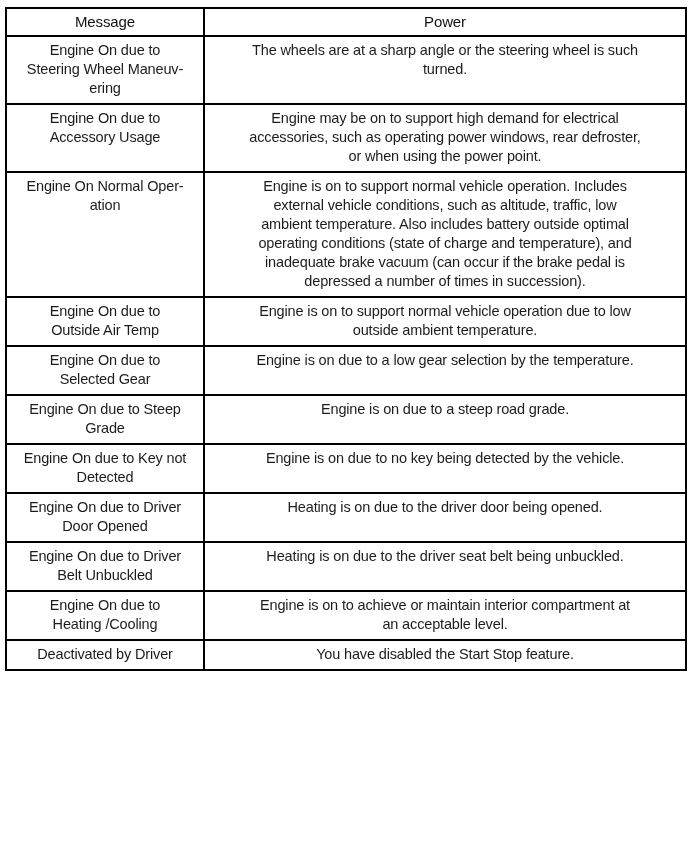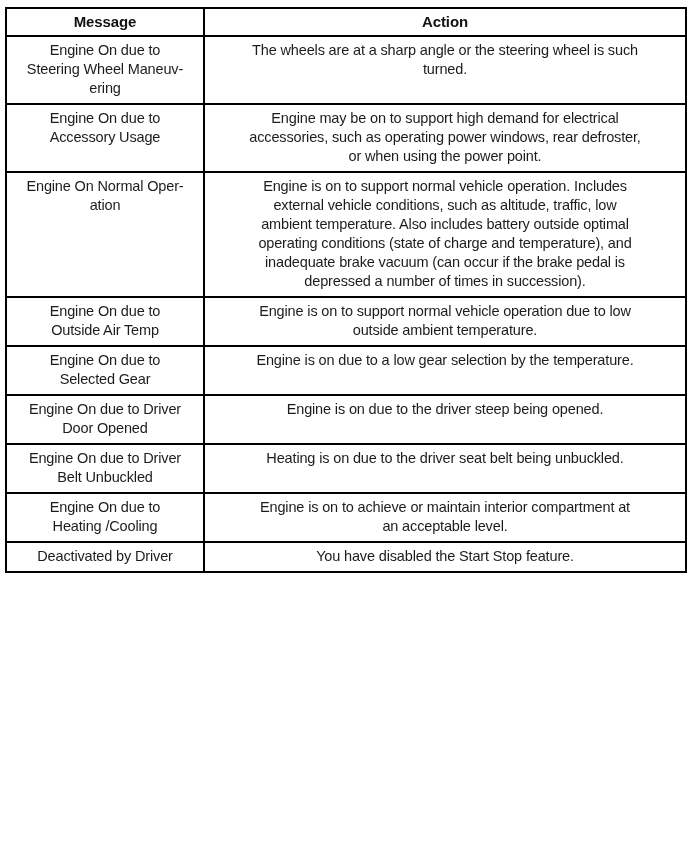--- a/index.html
+++ b/index.html
@@ -17,21 +17,21 @@
     top: 7px;
     width: 682px;
     border-collapse: collapse;
     table-layout: fixed;
   }
   .doc-table th, .doc-table td {
     border: 2px solid #000000;
   }
   .doc-table th {
     font-size: 15px;
-    font-weight: 700;
+    font-weight: 400;
     color: #111111;
     text-align: center;
     padding: 4px 4px 5px 4px;
     letter-spacing: -0.1px;
     border-radius: 12px;
   }
   .doc-table td {
     font-size: 14.5px;
     line-height: 19px;
     color: #1c1c1c;
@@ -49,21 +49,21 @@
 
 <div class="page">
   <table class="doc-table">
     <colgroup>
       <col class="col-message">
       <col class="col-action">
     </colgroup>
     <thead>
       <tr>
         <th>Message</th>
-        <th>Action</th>
+        <th>Power</th>
       </tr>
     </thead>
     <tbody>
         <tr>
           <td>Engine On due to
 Steering Wheel Maneuv-
 ering</td>
           <td>The wheels are at a sharp angle or the steering wheel is such
 turned.</td>
         </tr>
@@ -89,23 +89,33 @@
 Outside Air Temp</td>
           <td>Engine is on to support normal vehicle operation due to low
 outside ambient temperature.</td>
         </tr>
         <tr>
           <td>Engine On due to
 Selected Gear</td>
           <td>Engine is on due to a low gear selection by the temperature.</td>
         </tr>
         <tr>
+          <td>Engine On due to Steep
+Grade</td>
+          <td>Engine is on due to a steep road grade.</td>
+        </tr>
+        <tr>
+          <td>Engine On due to Key not
+Detected</td>
+          <td>Engine is on due to no key being detected by the vehicle.</td>
+        </tr>
+        <tr>
           <td>Engine On due to Driver
 Door Opened</td>
-          <td>Engine is on due to the driver steep being opened.</td>
+          <td>Heating is on due to the driver door being opened.</td>
         </tr>
         <tr>
           <td>Engine On due to Driver
 Belt Unbuckled</td>
           <td>Heating is on due to the driver seat belt being unbuckled.</td>
         </tr>
         <tr>
           <td>Engine On due to
 Heating /Cooling</td>
           <td>Engine is on to achieve or maintain interior compartment at

